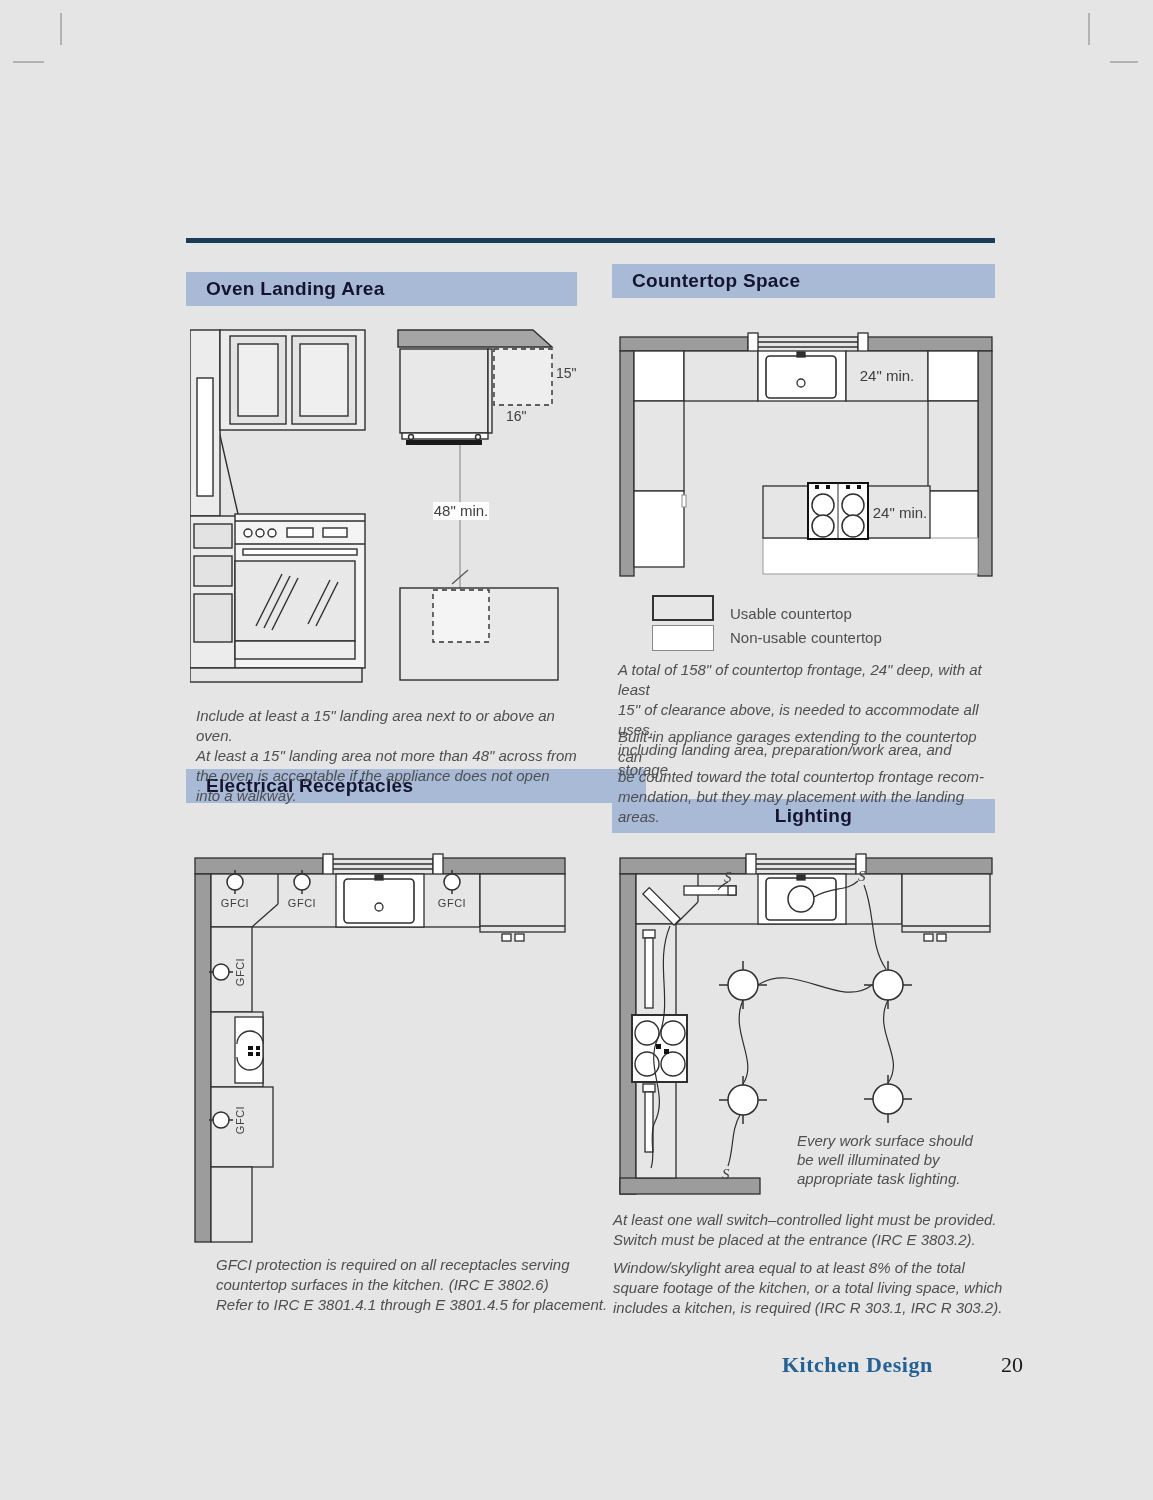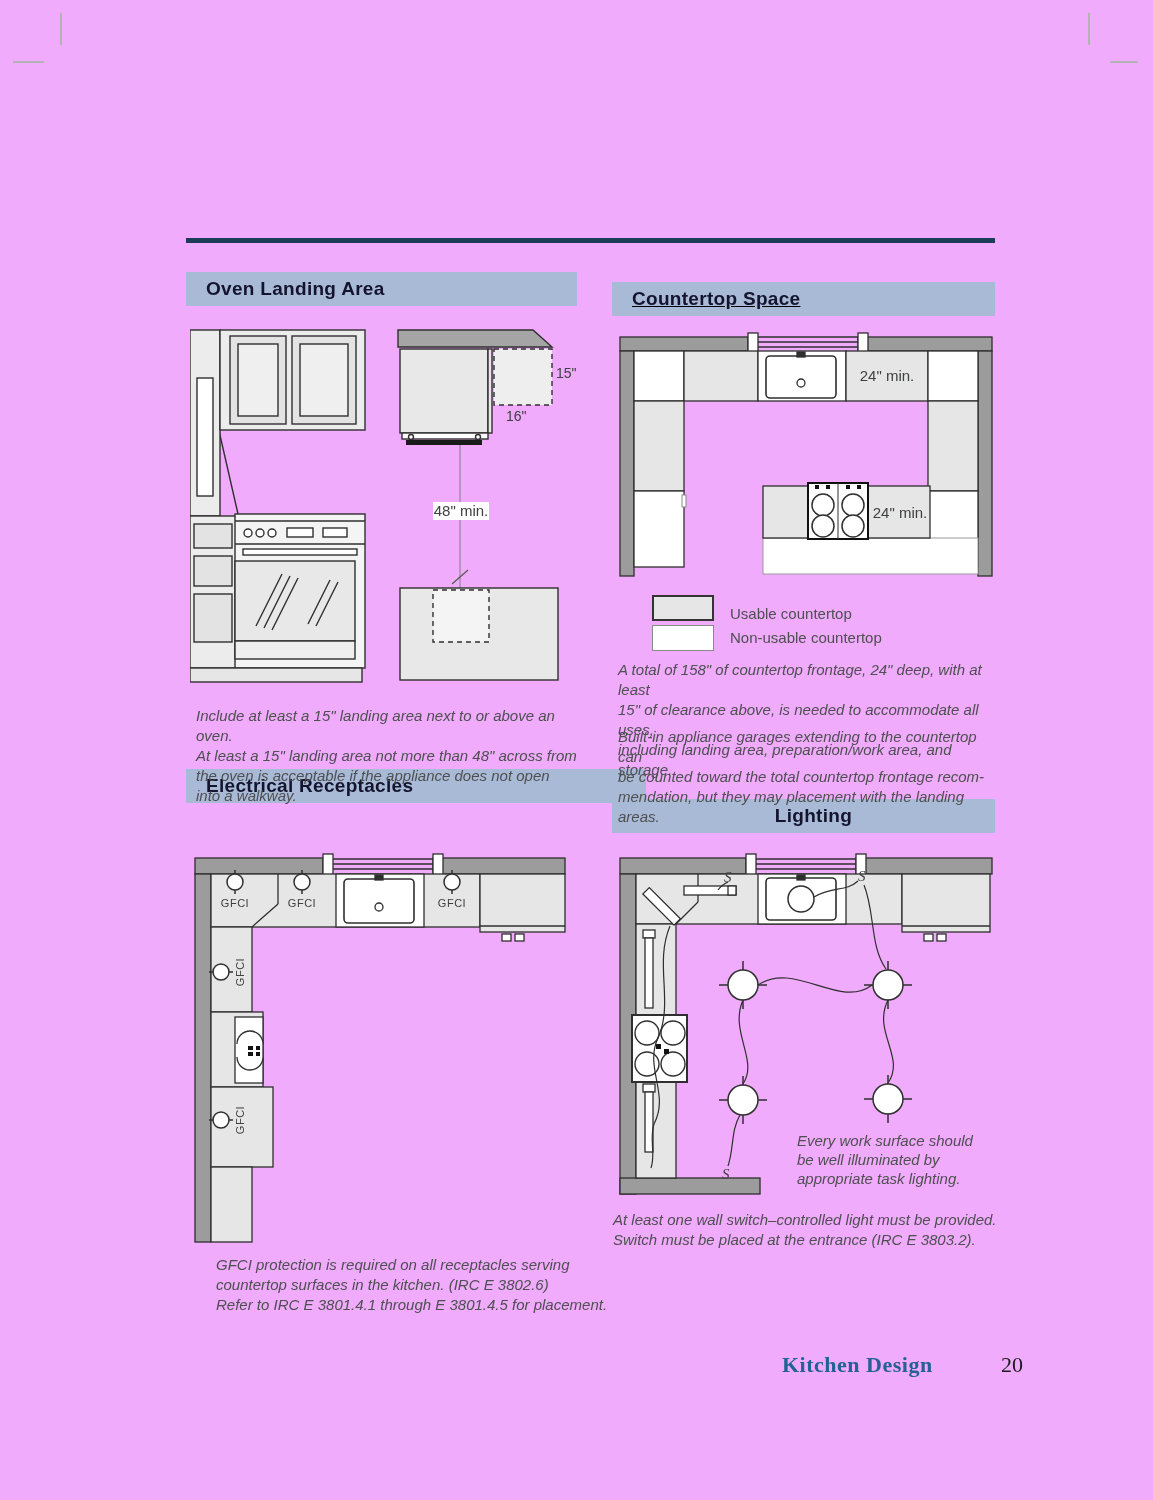--- a/index.html
+++ b/index.html
@@ -1,16 +1,16 @@
 <!DOCTYPE html>
 <html><head>
 <meta charset="utf-8">
 <style>
   html,body{margin:0;padding:0;background:#ffffff;}
-  .page{position:relative;width:1153px;height:1500px;background:#f0abfc;overflow:hidden;
+  .page{position:relative;width:1153px;height:1500px;background:#e5e5e5;overflow:hidden;
         font-family:"Liberation Sans", sans-serif;}
   .crop{position:absolute;background:#b3b3b3;}
   .rule{position:absolute;left:186px;top:238px;width:809px;height:5px;background:#1b3c59;}
   .panel-header{position:absolute;height:34px;background:#a9bad6;display:flex;align-items:center;
         padding-left:20px;box-sizing:border-box;}
   .panel-header span{font-size:19px;font-weight:bold;color:#14142e;letter-spacing:.3px;}
   .caption{position:absolute;font-style:italic;color:#4e4f51;font-size:15px;line-height:20px;
         white-space:pre-line;}
   .legend-label{position:absolute;font-size:15px;color:#4e4f51;}
   .legend-swatch{position:absolute;width:62px;height:26px;box-sizing:border-box;}
@@ -37,21 +37,21 @@
   <div class="crop" style="left:60px;top:13px;width:2px;height:32px;"></div>
   <div class="crop" style="left:13px;top:61px;width:31px;height:2px;"></div>
   <div class="crop" style="left:1088px;top:13px;width:2px;height:32px;"></div>
   <div class="crop" style="left:1110px;top:61px;width:28px;height:2px;"></div>
 
   <div class="rule"></div>
 
   <div class="panel-header" style="left:186px;top:272px;width:391px;">
     <span>Oven Landing Area</span>
   </div>
-  <div class="panel-header" style="left:612px;top:282px;width:383px;text-decoration:underline;">
+  <div class="panel-header" style="left:612px;top:264px;width:383px;">
     <span>Countertop Space</span>
   </div>
   <div class="panel-header" style="left:186px;top:769px;width:460px;">
     <span>Electrical Receptacles</span>
   </div>
   <div class="panel-header" style="left:612px;top:799px;width:383px;justify-content:center;">
     <span>Lighting</span>
   </div>
 
   <svg style="left:190px;top:318px;" width="400" height="370" viewBox="0 0 400 370">
@@ -314,17 +314,20 @@
     <text class="sw" x="246" y="29">S</text>
     <text class="sw" x="110" y="327">S</text>
   </svg>
 
   <div class="annotation" style="left:797px;top:1131px;width:185px;">Every work surface should
 be well illuminated by
 appropriate task lighting.</div>
 
   <div class="caption" style="left:613px;top:1210px;width:390px;">At least one wall switch–controlled light must be provided.
 Switch must be placed at the entrance (IRC E 3803.2).</div>
+  <div class="caption" style="left:613px;top:1258px;width:390px;">Window/skylight area equal to at least 8% of the total
+square footage of the kitchen, or a total living space, which
+includes a kitchen, is required (IRC R 303.1, IRC R 303.2).</div>
 
   <div class="footer-section">Kitchen Design</div>
   <div class="footer-page">20</div>
 
 </div>
 
 </body></html>

